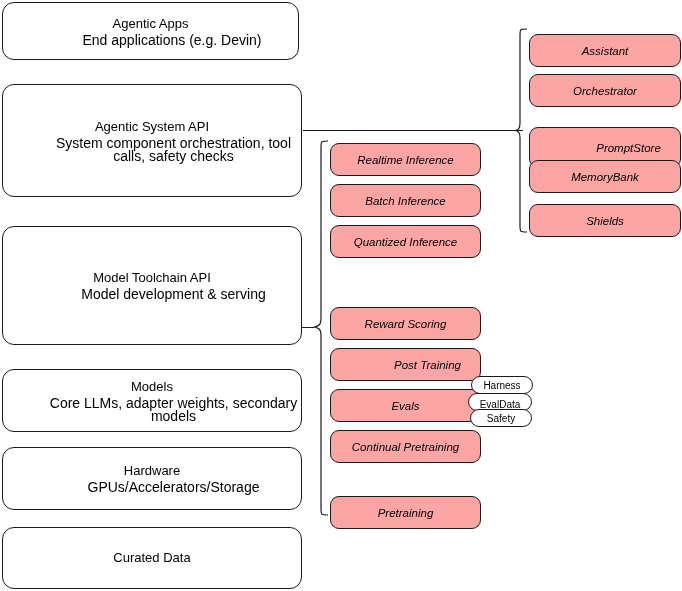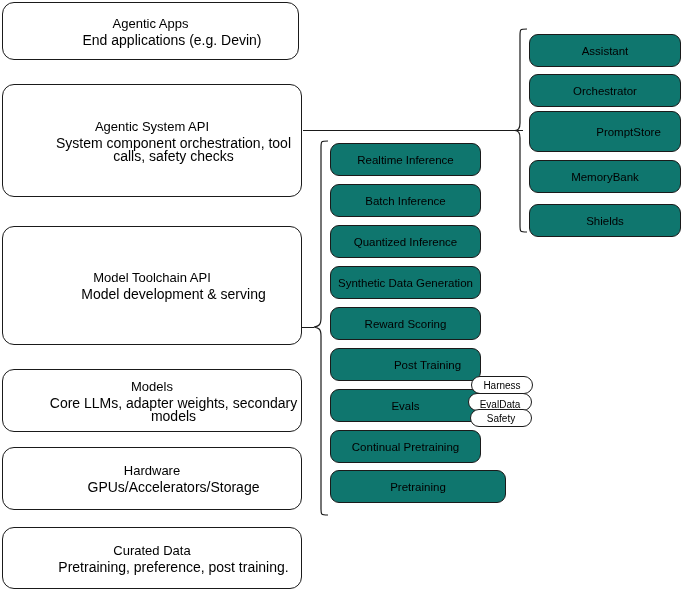--- a/index.html
+++ b/index.html
@@ -37,27 +37,28 @@
     color: #000000;
     line-height: 13px;
     margin-top: 2px;
     padding-left: 43px;
   }
   .chip {
     position: absolute;
     box-sizing: border-box;
     border: 1px solid #1a1a1a;
     border-radius: 9px;
-    background: #0f766e;
+    background: #fca5a5;
     display: flex;
     align-items: center;
     justify-content: center;
     font-size: 11.5px;
     color: #000000;
     text-align: center;
+    font-style: italic;
   }
   .pill {
     position: absolute;
     box-sizing: border-box;
     border: 1px solid #1a1a1a;
     border-radius: 999px;
     background: #ffffff;
     display: flex;
     align-items: center;
     justify-content: center;
@@ -102,38 +103,37 @@
     <div class="layer-sub">Core LLMs, adapter weights, secondary models</div>
   </div>
 
   <div class="node" style="left:2px; top:447px; width:300px; height:63px;">
     <div class="layer-title">Hardware</div>
     <div class="layer-sub">GPUs/Accelerators/Storage</div>
   </div>
 
   <div class="node" style="left:2px; top:527px; width:300px; height:62px;">
     <div class="layer-title">Curated Data</div>
-    <div class="layer-sub">Pretraining, preference, post training.</div>
   </div>
 
   <div class="connector" style="left:303px; top:130px; width:220px;"></div>
 
   <div class="brace" style="left:514px; top:28px; width:14px; height:205px;">
     <svg width="14" height="205" viewBox="0 0 14 205">
       <path d="M13 1 C 6 1, 6 1, 6 8 L 6 95 C 6 101, 4 102, 1 102.5 C 4 103, 6 104, 6 110 L 6 197 C 6 204, 6 204, 13 204" fill="none" stroke="#1a1a1a" stroke-width="1.2"></path>
     </svg>
   </div>
 
   <div class="chip" style="left:529px; top:34px; width:152px; height:33px;">
     <span>Assistant</span>
   </div>
   <div class="chip" style="left:529px; top:74px; width:152px; height:33px;">
     <span>Orchestrator</span>
   </div>
-  <div class="chip" style="left:529px; top:111px; width:152px; height:41px;padding-left:47px;">
+  <div class="chip" style="left:529px; top:127px; width:152px; height:41px;padding-left:47px;">
     <span>PromptStore</span>
   </div>
   <div class="chip" style="left:529px; top:160px; width:152px; height:33px;">
     <span>MemoryBank</span>
   </div>
   <div class="chip" style="left:529px; top:204px; width:152px; height:33px;">
     <span>Shields</span>
   </div>
 
   <div class="brace" style="left:313px; top:140px; width:16px; height:377px;">
@@ -146,36 +146,33 @@
 
   <div class="chip" style="left:330px; top:143px; width:151px; height:33px;">
     <span>Realtime Inference</span>
   </div>
   <div class="chip" style="left:330px; top:184px; width:151px; height:33px;">
     <span>Batch Inference</span>
   </div>
   <div class="chip" style="left:330px; top:225px; width:151px; height:33px;">
     <span>Quantized Inference</span>
   </div>
-  <div class="chip" style="left:330px; top:266px; width:151px; height:33px;">
-    <span>Synthetic Data Generation</span>
-  </div>
   <div class="chip" style="left:330px; top:307px; width:151px; height:33px;">
     <span>Reward Scoring</span>
   </div>
   <div class="chip" style="left:330px; top:348px; width:151px; height:33px;padding-left:44px;">
     <span>Post Training</span>
   </div>
   <div class="chip" style="left:330px; top:389px; width:151px; height:33px;">
     <span>Evals</span>
   </div>
   <div class="chip" style="left:330px; top:430px; width:151px; height:33px;">
     <span>Continual Pretraining</span>
   </div>
-  <div class="chip" style="left:330px; top:470px; width:176px; height:33px;">
+  <div class="chip" style="left:330px; top:496px; width:151px; height:33px;">
     <span>Pretraining</span>
   </div>
 
   <div class="pill" style="left:471px; top:376px; width:62px; height:18px;">
     <span>Harness</span>
   </div>
   <div class="pill" style="left:468px; top:393px; width:64px; height:18px;align-items:flex-end;">
     <span>EvalData</span>
   </div>
   <div class="pill" style="left:470px; top:409px; width:62px; height:18px;">

